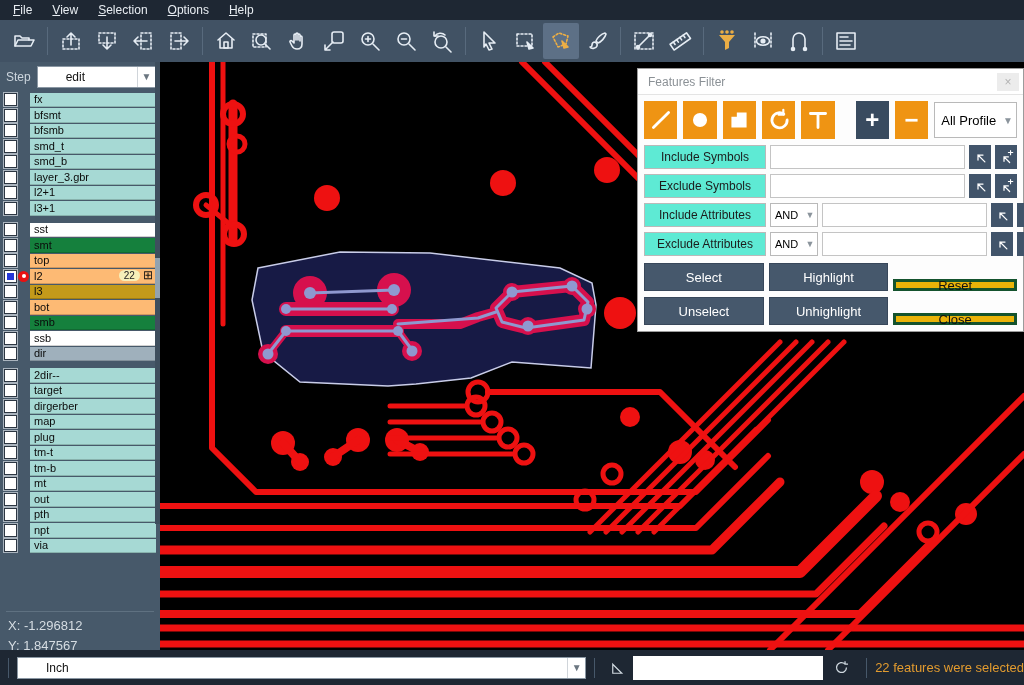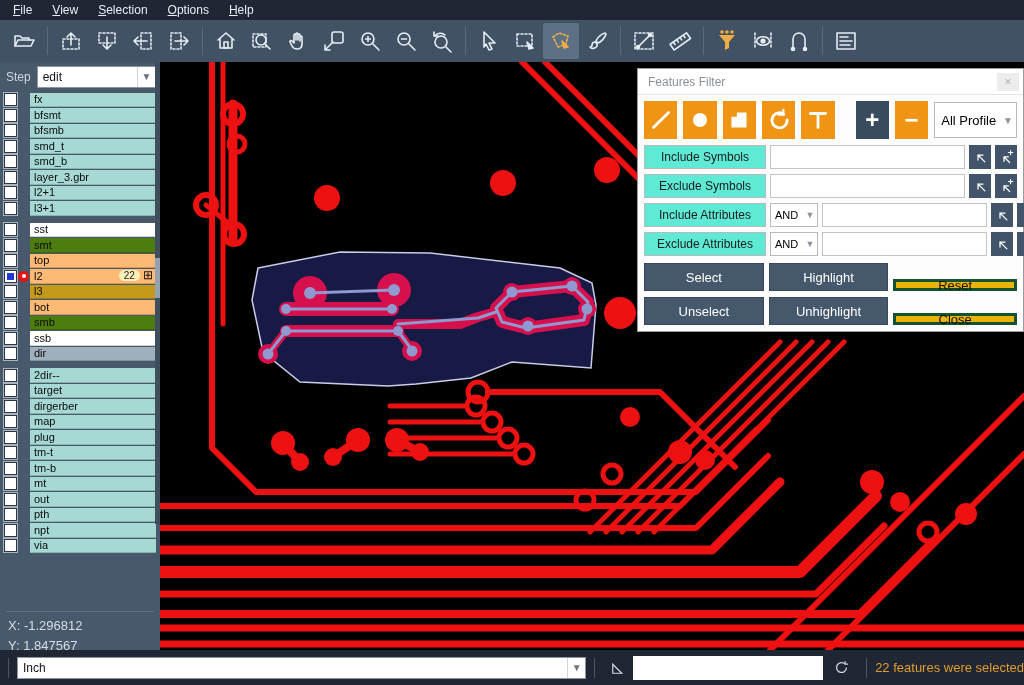--- a/index.html
+++ b/index.html
@@ -22,42 +22,42 @@
   .tb-btn.orange-icon { color:#ecae45; }
   .tb-sep { width:1px; height:28px; background:#586a7d; margin:0 5px; }
 
   
   #left-panel { position:absolute; left:0; top:62px; width:160px; height:588px;
     background:#47596a; z-index:20; }
   #step-row { height:30px; display:flex; align-items:center; padding:0 4px 0 6px; gap:6px; }
   #step-label { color:#cdd6de; font-size:12px; }
   .fake-select { background:#fff; border:1px solid #8a97a3; height:22px; flex:1;
     display:flex; align-items:center; font-size:12px; color:#111; }
-  .fake-select .val { flex:1; padding-left:5px; }
+  .fake-select .val { flex:1; padding-left:0;margin-left:28px; }
   .fake-select .chev { width:18px; text-align:center; color:#6b7680; border-left:1px solid #d0d5da;
     font-size:10px; line-height:20px; }
   #layer-list { position:relative; }
   .layer-row { height:15.5px; display:flex; align-items:center; position:relative; }
   .layer-cb { width:13px; height:13px; background:#fff; border:1px solid #2c3642;
     outline:1px solid #aab4be; margin-left:4px; flex:none; }
   .layer-cb.checked { background:#fff; padding:2px; }
   .layer-cb.checked::after { content:""; display:block; width:100%; height:100%; background:#2437d8; }
   .layer-ind { width:13px; flex:none; display:flex; align-items:center; justify-content:center; }
   .layer-dot { width:11px; height:11px; border-radius:50%; background:#e81111; position:relative; }
   .layer-dot::after { content:""; position:absolute; left:3.5px; top:3.5px; width:4px; height:4px;
     border-radius:50%; background:#fff; }
   .layer-cell { margin-left:0; width:126px; height:14.5px; display:flex; align-items:center;
     font-size:11px; color:#0b0b0b; padding:0 3px 0 4px; border-bottom:1px solid rgba(0,0,0,.18); }
   .layer-cell .lname { flex:1; white-space:nowrap; overflow:hidden; }
   .count-pill { background:#f6efb9; border-radius:7px; font-size:10px; padding:0 5px;
     margin-right:3px; color:#222; }
   .grid-ic { font-size:12px; line-height:11px; color:#111; }
   .c-teal { background:#a6d9d4; }
   .c-white { background:#ffffff; }
-  .c-green { background:#4d7c0f; }
+  .c-green { background:#15803d; }
   .c-amber { background:#fdba74; }
   .c-mustard { background:#c49a1a; }
   .c-gray { background:#9fb0bc; }
   .group-gap { height:6px; }
   #layer-scrollbar { position:absolute; right:0; top:0; width:5px; height:462px; background:#3e4e5d; }
   #layer-scroll-thumb { position:absolute; right:0; top:196px; width:5px; height:40px; background:#93a3b0; }
   #coord-sep { position:absolute; left:6px; right:6px; top:549px; height:1px; background:#5f7181; }
   #coord-x, #coord-y { position:absolute; left:8px; color:#d6dde3; font-size:13px; }
   #coord-x { top:556px; } #coord-y { top:576px; }
 

